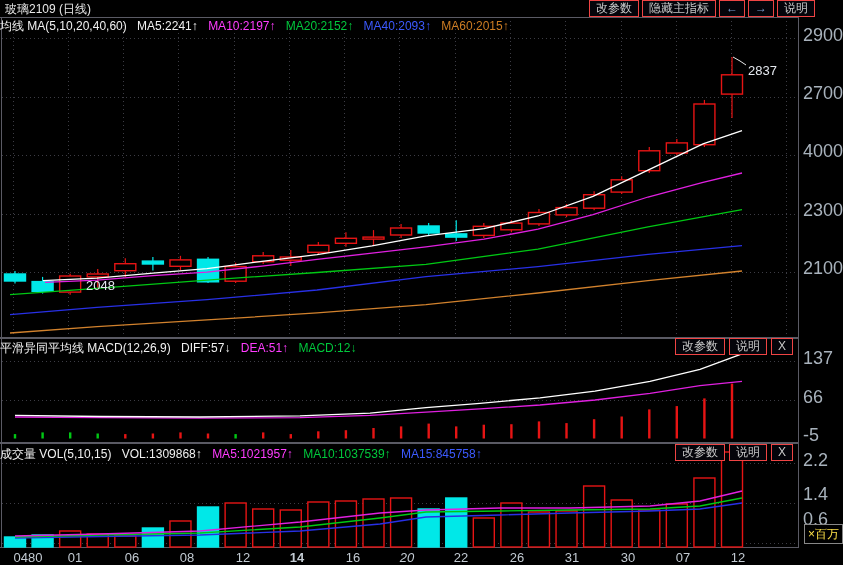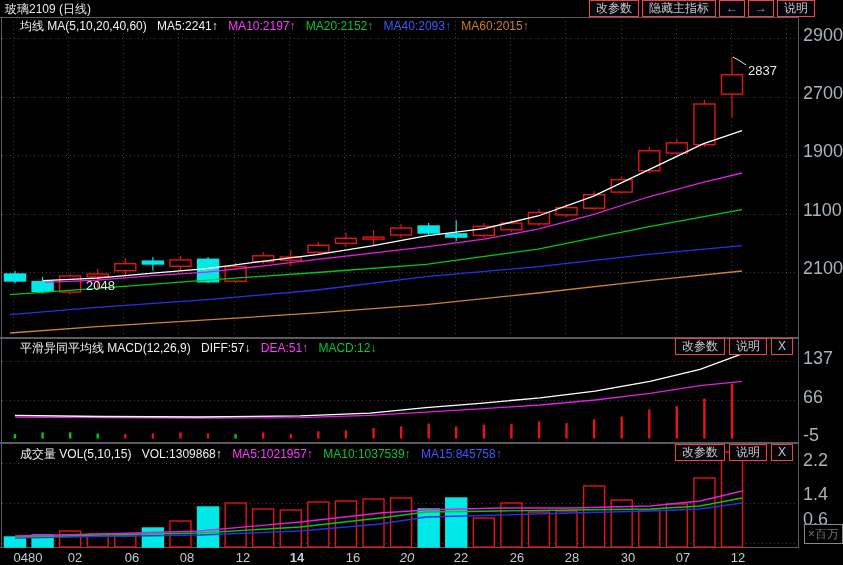--- a/index.html
+++ b/index.html
@@ -6,34 +6,34 @@
   #app{position:relative;width:843px;height:565px;background:#000;overflow:hidden;
        font-family:"Liberation Sans","DejaVu Sans",sans-serif;}
   
   .topbar{position:absolute;left:0;top:0;width:843px;height:17px;z-index:10;}
   .title{position:absolute;left:5px;top:1px;font-size:12px;color:#e8e8e8;white-space:nowrap;}
   .tb-btns{position:absolute;right:28px;top:0;display:flex;gap:3px;}
   .btn{box-sizing:border-box;height:17px;line-height:15px;padding:0 6px;font-size:12px;
        color:#c8c8c8;background:#04040a;border:1px solid #ef4444;cursor:default;white-space:nowrap;}
   .btn.arrow{color:#7da0d2;font-weight:bold;}
   
-  .ind-row{position:absolute;left:20px;font-size:12px;white-space:nowrap;z-index:5;}
+  .ind-row{position:absolute;left:0;font-size:12px;white-space:nowrap;z-index:5;}
   .ind-row span{margin-right:7px;}
   .cw{color:#f0f0f0}.cm{color:#ff3cff}.cg{color:#00c83c}.cb{color:#3c5aff}.co{color:#cd7d23}
   .row-main{top:18px;}
   .row-macd{top:340px;}
   .row-vol{top:446px;}
   
   svg.pane{position:absolute;left:0;z-index:1;}
   #svg-main{top:17px;}
   #svg-macd{top:338px;}
   #svg-vol{top:443px;}
   
   .ax-label{position:absolute;left:803px;width:39px;font-size:18px;color:#a8b2bc;z-index:6;}
-  .unit-box{position:absolute;left:804px;top:524px;border:1px solid #888;color:#737373;
+  .unit-box{position:absolute;left:804px;top:524px;border:1px solid #888;color:#fde047;
             font-size:12px;padding:0 3px;height:18px;line-height:18px;z-index:6;}
   
   .pane-btns{position:absolute;right:50px;display:flex;gap:4px;z-index:7;}
   .pb-macd{top:338px;}
   .pb-vol{top:444px;}
   
   .xaxis{position:absolute;left:0;top:548px;width:843px;height:17px;z-index:4;}
   .xaxis span{position:absolute;top:2px;transform:translateX(-50%);font-size:13px;color:#c2cad2;}
 </style>
 </head>
@@ -221,22 +221,22 @@
       <rect x="666.3480000000001" y="61.0" width="21" height="43.0" fill="#000" stroke="#e61414" stroke-width="1.4"></rect>
       <rect x="693.9250000000001" y="35.0" width="21" height="69.0" fill="#000" stroke="#e61414" stroke-width="1.4"></rect>
       <rect x="721.5020000000001" y="9.0" width="21" height="95.0" fill="#000" stroke="#e61414" stroke-width="1.4"></rect>
       <polyline points="15,95.0 100,93.5 200,92.0 300,88.0 380,81.0 426,74.0 500,72.0 570,70.0 650,68.0 700,66.0 742,60.0" fill="none" stroke="#2830e6" stroke-width="1.3"></polyline>
       <polyline points="15,94.0 100,92.0 200,90.0 300,84.0 380,75.0 426,69.0 500,68.0 570,67.0 650,66.0 700,63.0 742,55.0" fill="none" stroke="#00c814" stroke-width="1.3"></polyline>
       <polyline points="15,93.0 100,91.0 200,88.0 300,79.0 380,70.0 426,67.0 500,65.0 570,65.0 650,63.0 700,58.0 742,48.0" fill="none" stroke="#e020e0" stroke-width="1.3"></polyline>
     </svg>
 
   <span class="ax-label" style="top:25px">2900</span>
   <span class="ax-label" style="top:83px">2700</span>
-  <span class="ax-label" style="top:141px">1900</span>
-  <span class="ax-label" style="top:200px">1100</span>
+  <span class="ax-label" style="top:141px">4000</span>
+  <span class="ax-label" style="top:200px">2300</span>
   <span class="ax-label" style="top:258px">2100</span>
 
   <div class="ind-row row-macd">
     <span class="cw">平滑异同平均线 MACD(12,26,9)</span>
     <span class="cw">DIFF:57↓</span>
     <span class="cm">DEA:51↑</span>
     <span class="cg">MACD:12↓</span>
   </div>
   <div class="pane-btns pb-macd">
     <button class="btn">改参数</button>
@@ -259,27 +259,27 @@
     <button class="btn">说明</button>
     <button class="btn">X</button>
   </div>
   <span class="ax-label" style="top:450px">2.2</span>
   <span class="ax-label" style="top:484px">1.4</span>
   <span class="ax-label" style="top:509px">0.6</span>
   <span class="unit-box">×百万</span>
 
   <div class="xaxis" id="xaxis">
       <span style="left: 28px;">0480</span>
-      <span style="left: 75px;">02</span>
+      <span style="left: 75px;">01</span>
       <span style="left: 132px;">06</span>
       <span style="left: 187px;">08</span>
       <span style="left: 243px;">12</span>
       <span style="left: 297px; font-weight: bold;">14</span>
       <span style="left: 353px;">16</span>
       <span style="left: 407px; font-style: italic;">20</span>
       <span style="left: 461px;">22</span>
       <span style="left: 517px;">26</span>
-      <span style="left: 572px;">28</span>
+      <span style="left: 572px;">31</span>
       <span style="left: 628px;">30</span>
       <span style="left: 683px;">07</span>
       <span style="left: 738px;">12</span>
     </div>
 </div>
 
 </body></html>

